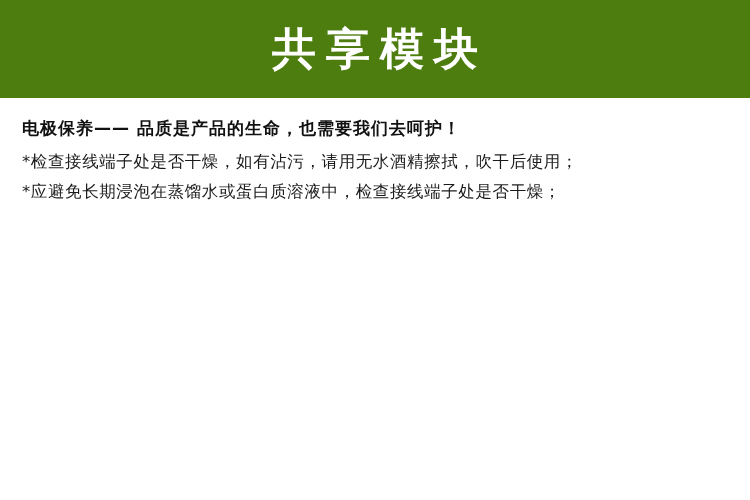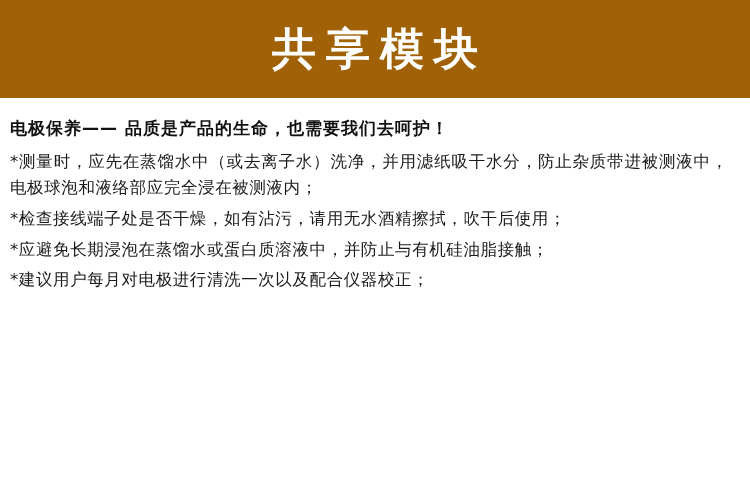--- a/index.html
+++ b/index.html
@@ -16,36 +16,36 @@
   .page {
     width: 750px;
     height: 500px;
     position: relative;
     background: #ffffff;
     box-sizing: border-box;
   }
   .banner {
     width: 750px;
     height: 98px;
-    background: #a16207;
+    background: #4d7c0f;
     display: flex;
     align-items: center;
     justify-content: center;
   }
   .banner-title {
     color: #ffffff;
     font-size: 44px;
     font-weight: bold;
     letter-spacing: 10px;
     text-indent: 10px;
     line-height: 1;
     font-family: "DejaVu Sans", "Liberation Sans", sans-serif;
   }
   .content {
-    padding: 18px 22px 0 10px;
+    padding: 18px 22px 0 22px;
     box-sizing: border-box;
   }
   .heading-line {
     font-size: 17px;
     font-weight: bold;
     color: #111111;
     letter-spacing: 1px;
     line-height: 1.5;
     margin-bottom: 7px;
     white-space: nowrap;
@@ -64,19 +64,17 @@
 <body>
 
 <div class="page">
 
   <div class="banner">
     <div class="banner-title">共享模块</div>
   </div>
 
   <div class="content">
     <div class="heading-line">电极保养—— 品质是产品的生命，也需要我们去呵护！</div>
-    <p class="para">*测量时，应先在蒸馏水中（或去离子水）洗净，并用滤纸吸干水分，防止杂质带进被测液中，电极球泡和液络部应完全浸在被测液内；</p>
     <p class="para">*检查接线端子处是否干燥，如有沾污，请用无水酒精擦拭，吹干后使用；</p>
-    <p class="para">*应避免长期浸泡在蒸馏水或蛋白质溶液中，并防止与有机硅油脂接触；</p>
-    <p class="para">*建议用户每月对电极进行清洗一次以及配合仪器校正；</p>
+    <p class="para">*应避免长期浸泡在蒸馏水或蛋白质溶液中，检查接线端子处是否干燥；</p>
   </div>
 
 </div>
 
 </body></html>

